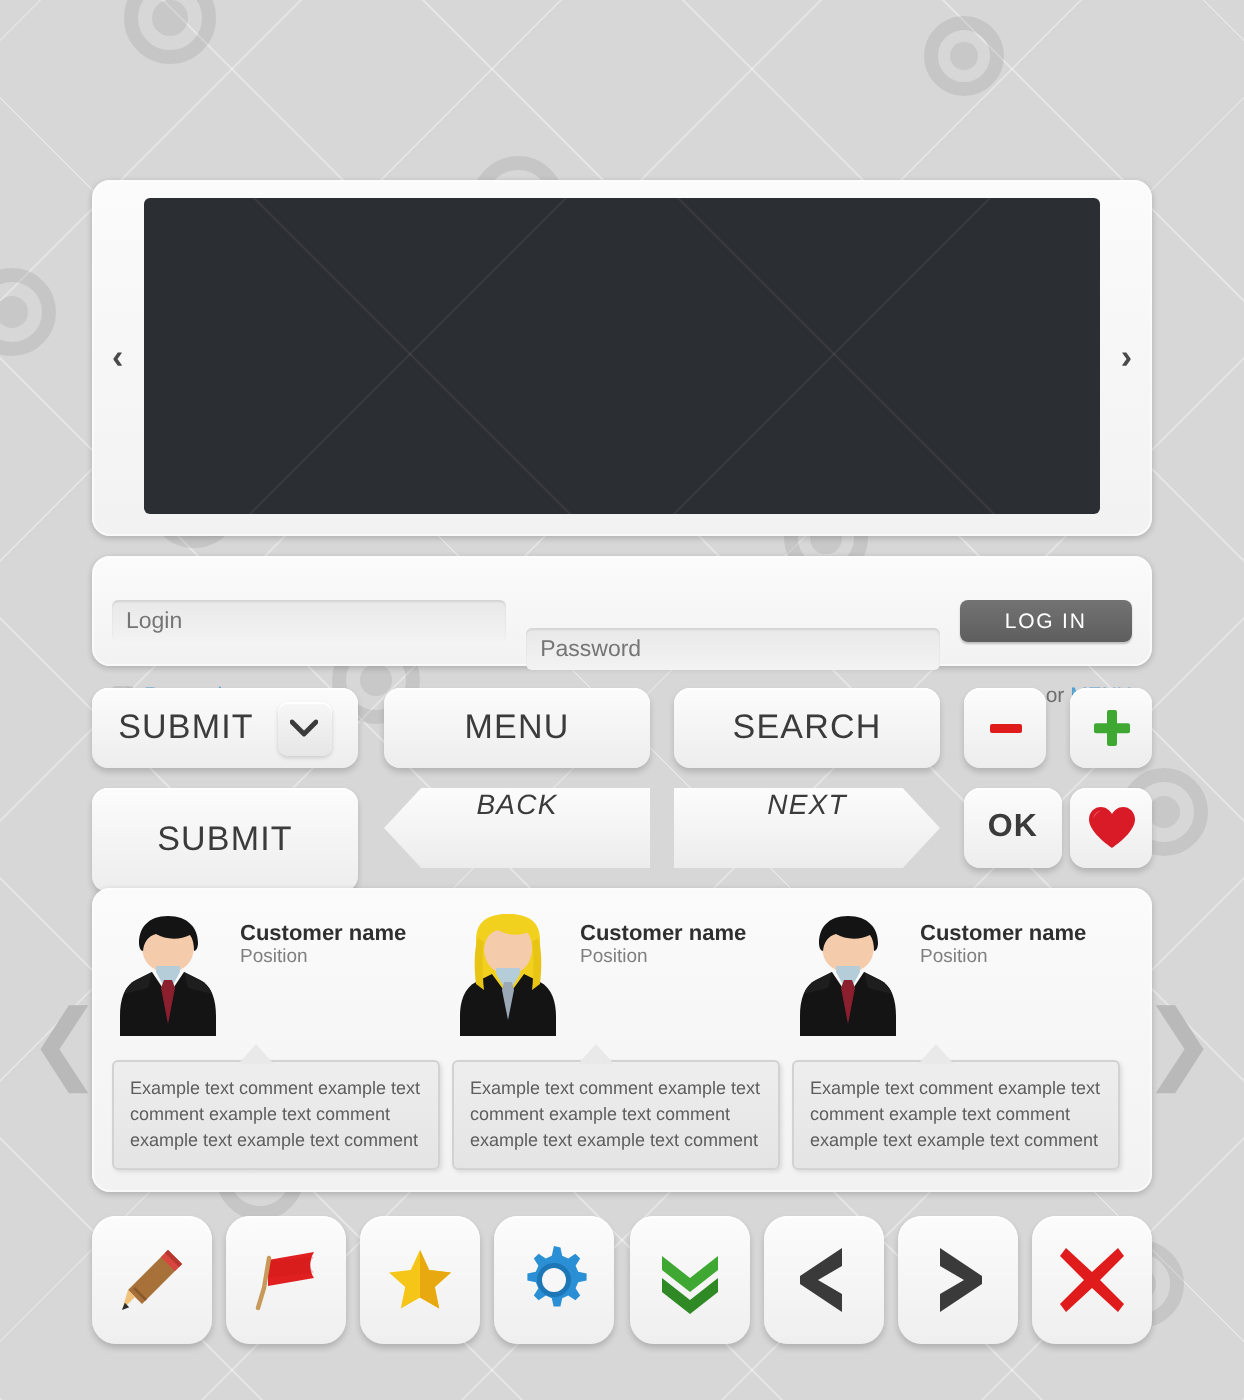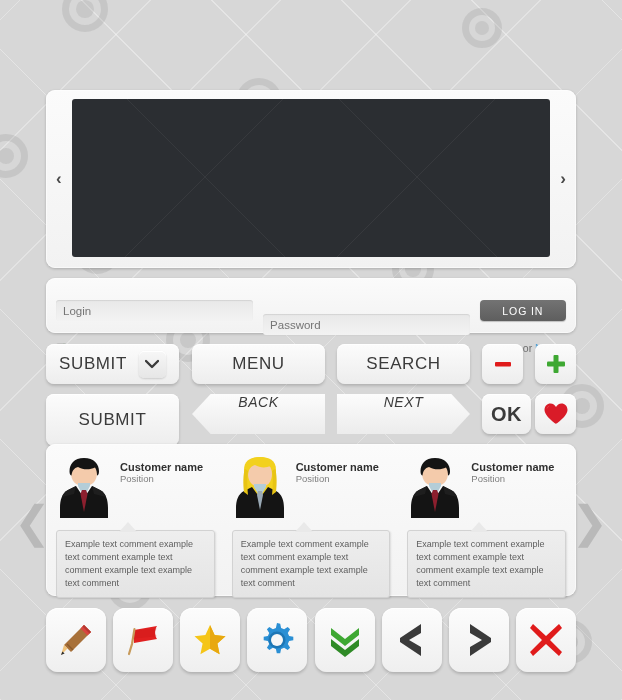--- a/index.html
+++ b/index.html
@@ -144,21 +144,21 @@
     background: linear-gradient(180deg,#f7f7f7,#e6e6e6);
     box-shadow: 0 1px 2px rgba(0,0,0,.15), 0 1px 0 #fff inset;
     display: flex; align-items: center; justify-content: center;
   }
   .btn.menu   { left: 192px; top: 344px; width: 133px; height: 40px; }
   .btn.search2{ left: 337px; top: 344px; width: 133px; height: 40px; }
   .btn.icon-sq{ width: 41px; height: 40px; }
   .btn.minus  { left: 482px; top: 344px; }
   .btn.plus   { left: 535px; top: 344px; }
   .btn.submit { left: 46px; top: 394px; width: 133px; height: 52px; }
-  .btn.ok     { left: 482px; top: 394px; width: 49px; height: 40px; font-size: 20px; font-weight: bold; }
+  .btn.ok     { left: 482px; top: 394px; width: 49px; height: 40px; font-size: 16px; font-weight: bold; }
   .btn.heart  { left: 535px; top: 394px; width: 41px; height: 40px; }
 
   
   .arrow-btn {
     position: absolute; top: 394px; height: 40px; width: 133px;
     display: flex; justify-content: center;
     font-size: 14px; color: #3b3b3b; letter-spacing: .6px; cursor: pointer;
     user-select: none;
     background: linear-gradient(180deg,#fcfcfc 0%,#ececec 100%);
     filter: drop-shadow(0 2px 2px rgba(0,0,0,.18));
@@ -168,21 +168,21 @@
     left: 192px;
     clip-path: polygon(14% 0, 100% 0, 100% 100%, 14% 100%, 0 50%);
   }
   .arrow-btn.next {
     left: 337px;
     clip-path: polygon(0 0, 86% 0, 100% 50%, 86% 100%, 0 100%);
   }
 
   
   .cards { left: 46px; top: 444px; width: 530px; height: 152px; }
-  .cards-inner { display: flex; padding: 12px 10px; gap: 17px; }
+  .cards-inner { display: flex; padding: 12px 10px; gap: 6px; }
   .card { width: 164px; }
   .card-head { display: flex; align-items: flex-start; gap: 8px; height: 64px; }
   .avatar { width: 56px; height: 62px; position: relative; flex-shrink: 0; }
   .cust-name { font-size: 11px; font-weight: bold; color: #2f2f2f; margin-top: 5px; }
   .cust-pos { font-size: 9.5px; color: #7f7f7f; margin-top: 0; }
   .bubble {
     position: relative; margin-top: 10px;
     background: linear-gradient(180deg,#eeeeee,#e4e4e4);
     border: 1px solid #d2d2d2; border-radius: 3px;
     padding: 7px 8px; font-size: 9px; line-height: 1.45; color: #5e5e5e;

